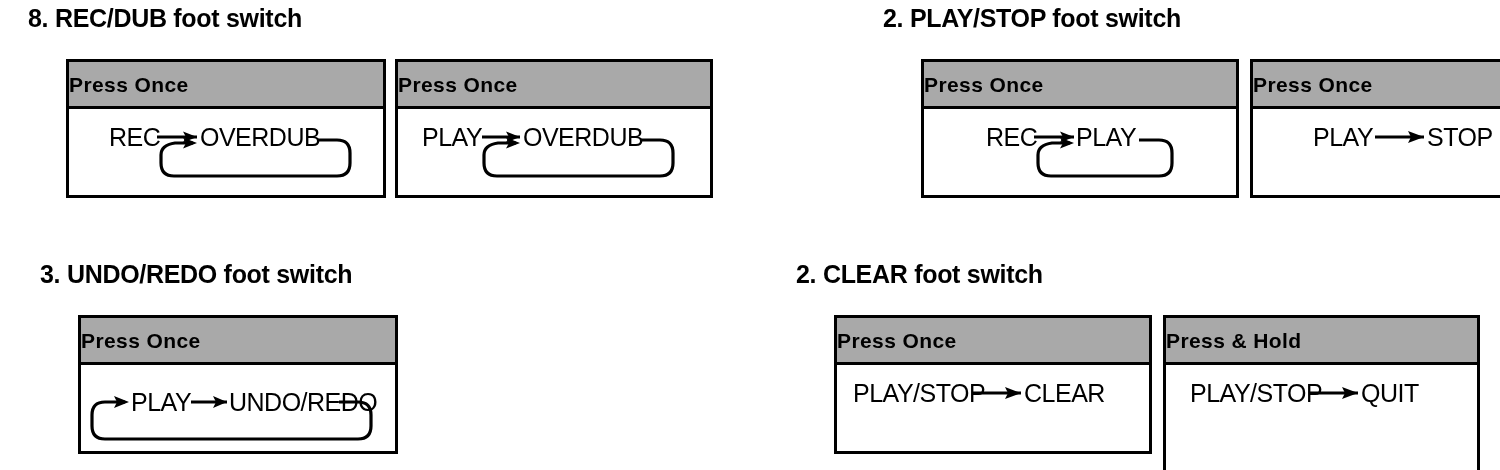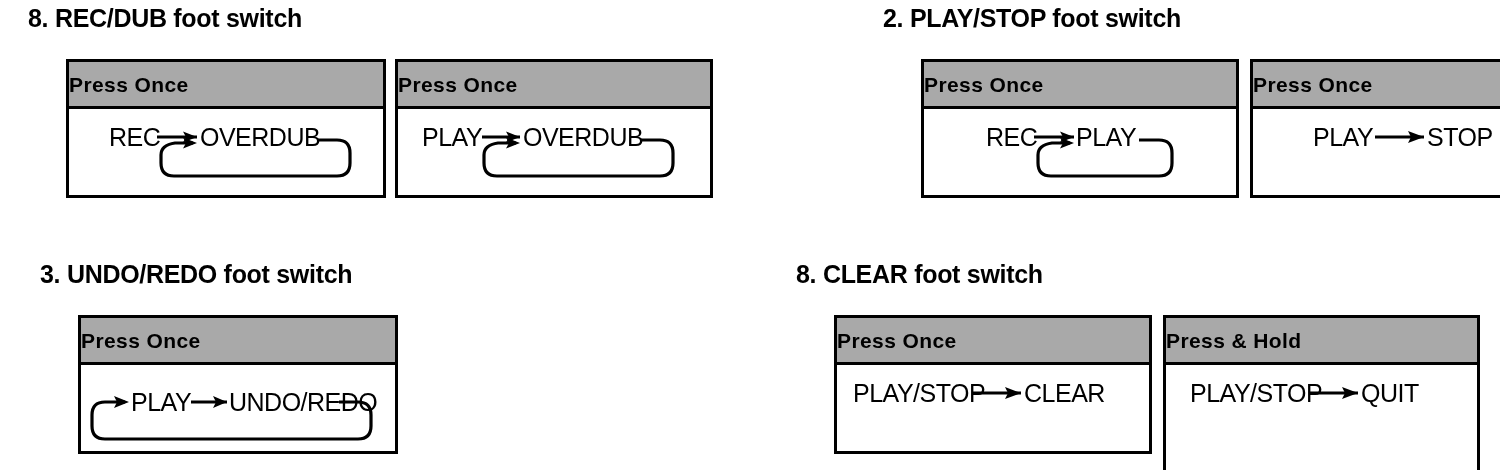--- a/index.html
+++ b/index.html
@@ -186,21 +186,21 @@
           <path d="M146 37 L132 31 L135 37 L132 43 Z" fill="#000"></path>
           <text class="diagram-text" x="148" y="46" text-anchor="start">UNDO/REDO</text>
         </svg>
       </div>
     </div>
 
   </div>
 </div>
 
 <div class="panel" id="panel-4">
-  <div class="panel-title">8. CLEAR foot switch</div>
+  <div class="panel-title">2. CLEAR foot switch</div>
   <div class="boxes">
 
     <div class="switch-box" style="width:318px;height:139px;">
       <div class="box-header">Press Once</div>
       <div class="box-body">
         <svg width="312" height="89" viewBox="0 0 312 89">
           <text class="diagram-text" x="16" y="37" text-anchor="start">PLAY/STOP</text>
           <line x1="135" y1="28" x2="184" y2="28" stroke="#000" stroke-width="3.0"></line>
           <path d="M184 28 L168 22 L171 28 L168 34 Z" fill="#000"></path>
           <text class="diagram-text" x="187" y="37" text-anchor="start">CLEAR</text>

